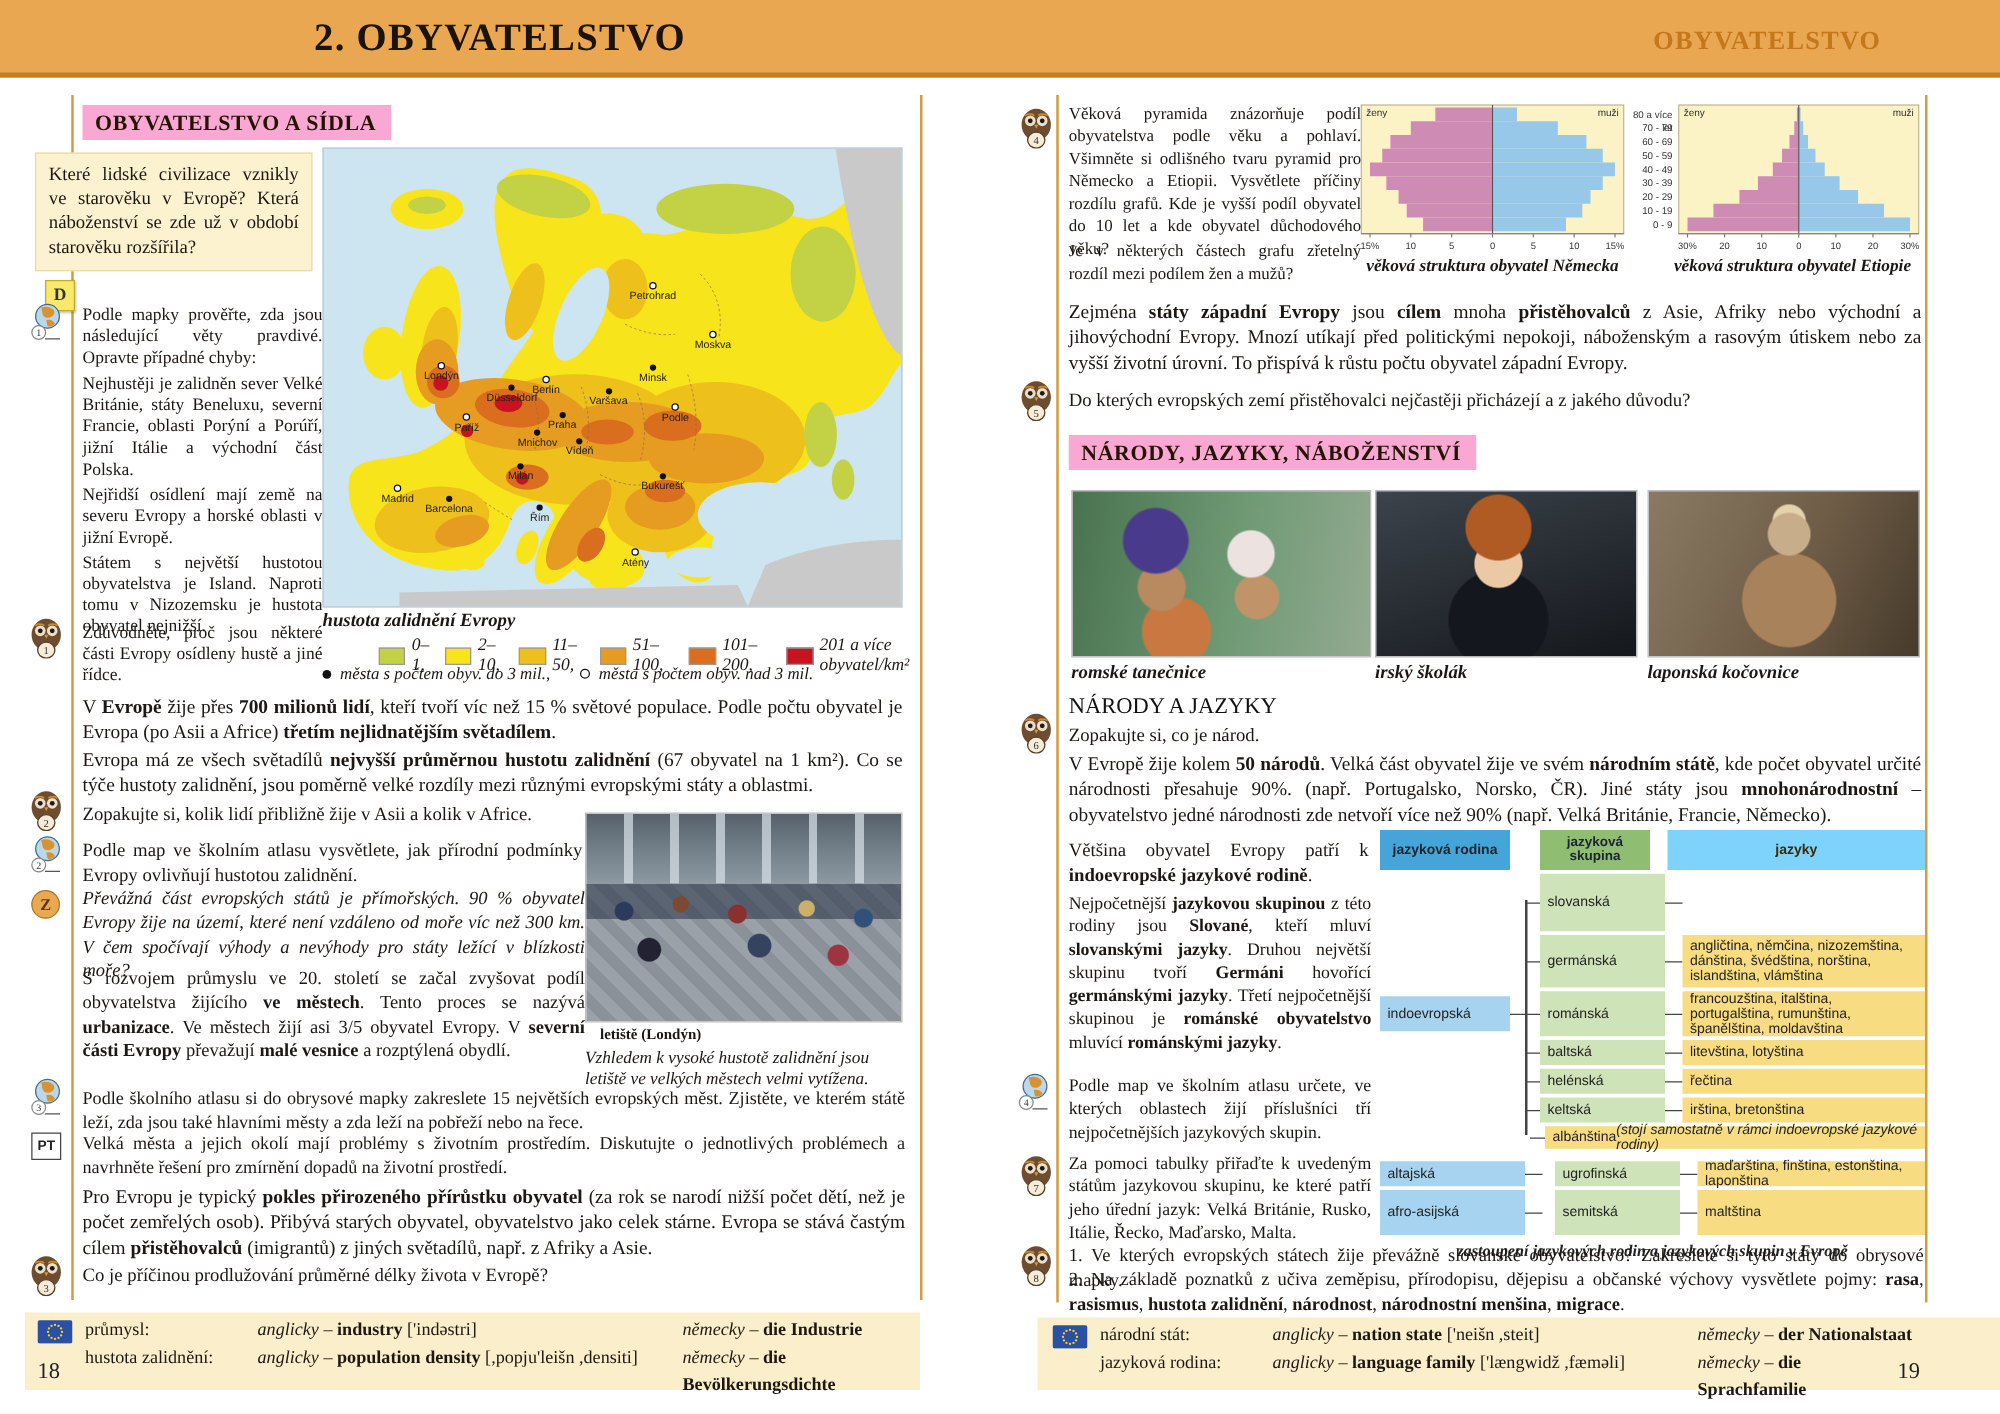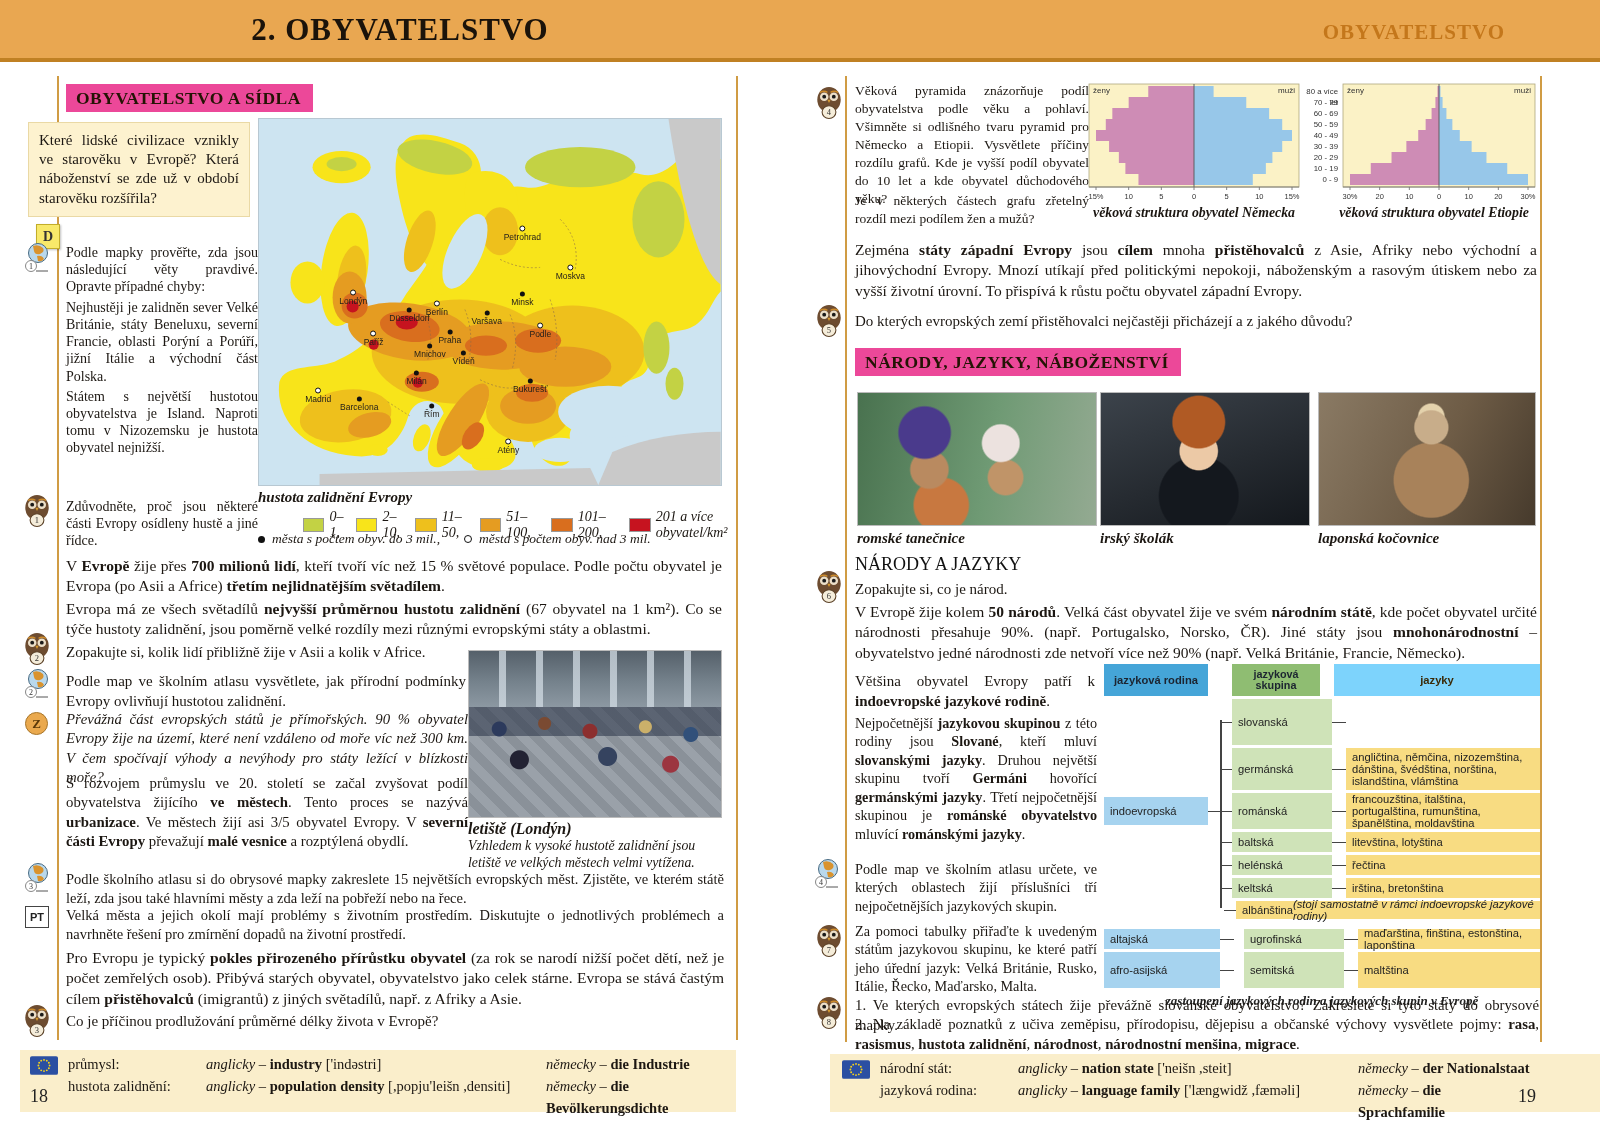--- a/index.html
+++ b/index.html
@@ -6,21 +6,21 @@
   #spread{position:relative;width:1600px;height:1131px;background:#ffffff;overflow:hidden;
     font-family:"Liberation Serif","DejaVu Serif",serif;color:#1c1712;}
   .abs{position:absolute;}
   
   .banner{left:0;top:0;width:1600px;height:58px;background:#e9a751;border-bottom:4px solid #c08023;}
   .banner-title{left:140px;top:12px;width:520px;text-align:center;font-size:31px;font-weight:bold;color:#1b130a;letter-spacing:1px;}
   .banner-right{left:1290px;top:20px;width:215px;text-align:right;font-size:21px;font-weight:bold;color:#c4771b;letter-spacing:1px;}
   
   .vrule{width:2px;background:#d09c44;}
   
-  .sechead{background:#ec4899;color:#241404;font-weight:bold;font-size:17.5px;letter-spacing:.5px;
+  .sechead{background:#f9a8d4;color:#241404;font-weight:bold;font-size:17.5px;letter-spacing:.5px;
     padding:4px 12px 3px 10px;display:inline-block;}
   .subhead{font-weight:normal;font-size:18px;color:#111;}
   
   .qbox{background:#fdf2cf;border:1px solid #ead9a5;padding:8px 10px;font-size:15px;line-height:1.28;text-align:justify;}
   .d-ic{display:inline-block;width:22px;height:23px;background:#f8e96a;border:1px solid #c2ad2a;
     font-weight:bold;font-size:14px;text-align:center;line-height:23px;color:#333;box-shadow:1px 1px 2px rgba(0,0,0,.25);}
   
   .body-txt{font-size:15.5px;line-height:1.31;text-align:justify;}
   .side-txt{font-size:14px;line-height:1.22;text-align:justify;}
   .small-txt{font-size:13.5px;line-height:1.33;text-align:justify;}
@@ -124,20 +124,21 @@
       <path d="M11 4 Q17 2 21 6 Q23 10 18 12 Q13 13 12 9 Z M15 14 Q20 13 22 17 Q20 20 16 19 Z" fill="#d9932e"></path>
       <circle cx="9" cy="24" r="5.5" fill="#fff" stroke="#888"></circle>
       <text x="9" y="27" text-anchor="middle" font-size="8" fill="#333">1</text>
       <path d="M14 29 L26 29" stroke="#555" stroke-width="1"></path>
     </svg>
   </div>
 
   <div class="abs side-txt" style="left:66px;top:244px;width:192px;">
     <div>Podle mapky prověřte, zda jsou následující věty pravdivé. Opravte případné chyby:</div>
     <div style="margin-top:4px;">Nejhustěji je zalidněn sever Velké Británie, státy Beneluxu, severní Francie, oblasti Porýní a Porúří, jižní Itálie a východní část Polska.</div>
+    <div style="margin-top:3px;">Nejřidší osídlení mají země na severu Evropy a horské oblasti v jižní Evropě.</div>
     <div style="margin-top:3px;">Státem s největší hustotou obyvatelstva je Island. Naproti tomu v Nizozemsku je hustota obyvatel nejnižší.</div>
   </div>
 
   <div class="abs ic" style="left:22px;top:494px;">
     <svg class="owl-svg" width="30" height="33" viewBox="0 0 27 31">
       <ellipse cx="13.5" cy="13" rx="11" ry="12" fill="#6d4c30"></ellipse>
       <circle cx="9" cy="10" r="4" fill="#ecdfc8"></circle>
         <circle cx="18" cy="10" r="4" fill="#ecdfc8"></circle>
       <circle cx="9" cy="10" r="1.8" fill="#1a1a1a"></circle>
         <circle cx="18" cy="10" r="1.8" fill="#1a1a1a"></circle>
@@ -311,21 +312,21 @@
     <span class="z-ic">Z</span>
   </div>
   <div class="abs body-txt italic" style="left:66px;top:710px;width:402px;font-size:14.8px;">Převážná část evropských států je přímořských. 90 % obyvatel Evropy žije na území, které není vzdáleno od moře víc než 300 km. V čem spočívají výhody a nevýhody pro státy ležící v blízkosti moře?</div>
 
   <div class="abs body-txt" style="left:66px;top:774px;width:402px;font-size:14.8px;">S rozvojem průmyslu ve 20. století se začal zvyšovat podíl obyvatelstva žijícího <b>ve městech</b>. Tento proces se nazývá <b>urbanizace</b>. Ve městech žijí asi 3/5 obyvatel Evropy. V <b>severní části Evropy</b> převažují <b>malé vesnice</b> a rozptýlená obydlí.</div>
 
   <div class="abs photo" style="left:468px;top:650px;width:252px;height:166px;overflow:hidden;">
     <div class="airport-top"></div>
     <div class="airport-floor"></div>
   </div>
-  <div class="abs" style="left:468px;top:820px;width:260px;font-size:16px;font-weight:bold;font-style:italic;">letiště (Londýn)</div>
+  <div class="abs" style="left:480px;top:820px;width:260px;font-size:12px;font-weight:bold;">letiště (Londýn)</div>
   <div class="abs italic" style="left:468px;top:838px;width:262px;font-size:13.8px;line-height:1.22;">Vzhledem k vysoké hustotě zalidnění jsou letiště ve velkých městech velmi vytížena.</div>
 
   <div class="abs ic" style="left:22px;top:862px;">
     <svg class="globe-svg" width="30" height="32" viewBox="0 0 30 32">
       <circle cx="16" cy="11" r="9.5" fill="#b9d8ec" stroke="#476a82" stroke-width="1"></circle>
       <path d="M11 4 Q17 2 21 6 Q23 10 18 12 Q13 13 12 9 Z M15 14 Q20 13 22 17 Q20 20 16 19 Z" fill="#d9932e"></path>
       <circle cx="9" cy="24" r="5.5" fill="#fff" stroke="#888"></circle>
       <text x="9" y="27" text-anchor="middle" font-size="8" fill="#333">3</text>
       <path d="M14 29 L26 29" stroke="#555" stroke-width="1"></path>
     </svg>

